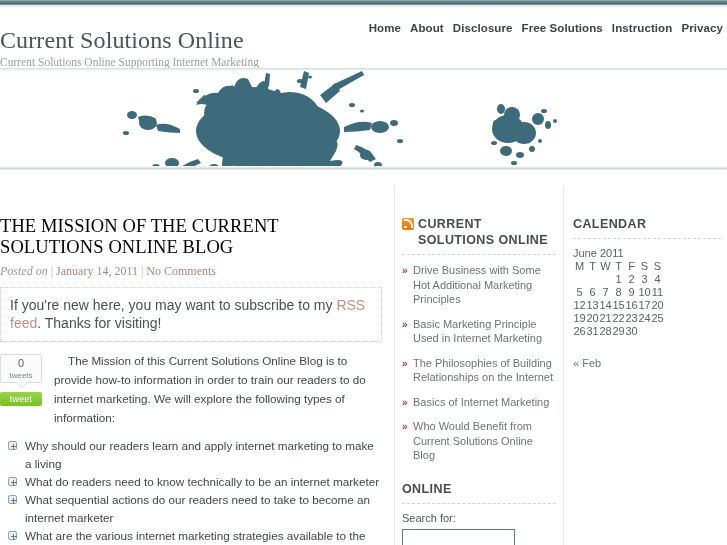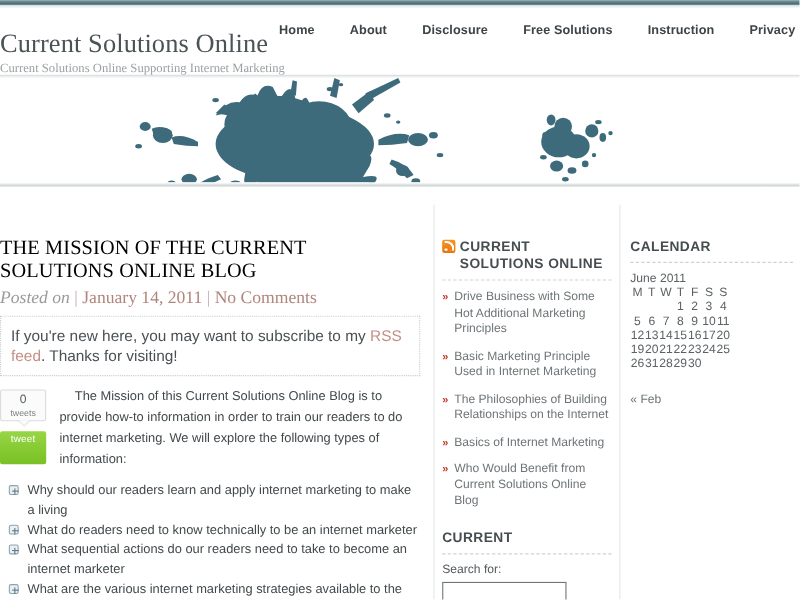--- a/index.html
+++ b/index.html
@@ -32,21 +32,21 @@
     font-size: 24px; font-weight: normal; color: #4b5356;
     letter-spacing: 0.1px; line-height: 26px; white-space: nowrap;
   }
   .site-tagline {
     font-family: "Liberation Serif", serif;
     font-size: 11.5px; color: #9aa2a4; line-height: 15px;
     margin-top: 2px; white-space: nowrap;
   }
   .nav {
     position: absolute; right: 4px; top: 15px;
-    display: flex; gap: 32px; align-items: center;
+    display: flex; gap: 9px; align-items: center;
   }
   .nav a {
     font-family: "Liberation Sans", sans-serif;
     font-size: 11.5px; font-weight: bold; color: #3d4447;
     text-decoration: none; letter-spacing: 0.1px; white-space: nowrap;
   }
 
   
   .banner-top-rule {
     position: absolute; top: 68px; left: 0; width: 727px; height: 3px;
@@ -77,21 +77,21 @@
 
   
   .post-title {
     font-family: "Liberation Serif", serif;
     font-size: 18.5px; font-weight: normal; color: #000000;
     line-height: 21px; letter-spacing: 0.1px;
     margin: 30px 10px 0 0;
   }
   .post-meta {
     font-family: "Liberation Serif", serif;
-    font-size: 16px; color: #b08a83; margin-top: 6px; line-height: 14px;
+    font-size: 12px; color: #b08a83; margin-top: 6px; line-height: 14px;
   }
   .post-meta .posted-on { font-style: italic; color: #9a9a9a; }
   .post-meta .sep { color: #c5b0ab; }
   .post-meta a { color: #b0857c; text-decoration: none; }
 
   .subscribe-box {
     margin: 9px 10px 0 0;
     border: 1px dotted #c9cccd;
     padding: 8px 9px 9px 9px;
   }
@@ -116,21 +116,21 @@
     content: ""; position: absolute; left: 16px; bottom: -5px;
     width: 0; height: 0; border-left: 5px solid transparent;
     border-right: 5px solid transparent; border-top: 5px solid #fbfbfb;
   }
   .tweet-bubble:before {
     content: ""; position: absolute; left: 15px; bottom: -6px;
     width: 0; height: 0; border-left: 6px solid transparent;
     border-right: 6px solid transparent; border-top: 6px solid #d9dcdd;
   }
   .tweet-btn {
-    margin-top: 9px; width: 42px; height: 30px;
+    margin-top: 9px; width: 42px; height: 14px;
     background: linear-gradient(to bottom,#97d545 0%,#79c124 100%);
     border-radius: 2px; color: #ffffff; font-size: 9px;
     text-align: center; line-height: 14px; letter-spacing: .2px;
   }
   .post-text {
     margin-left: 54px; margin-right: 12px;
     font-size: 11.7px; color: #41484b; line-height: 19px;
     text-indent: 14px;
   }
 
@@ -365,21 +365,21 @@
         </li>
         <li>
           <span class="chev">»</span>
           <span>Who Would Benefit from Current Solutions Online Blog</span>
         </li>
       </ul>
     </section>
 
     <section class="widget" style="margin-top:18px;">
       <div class="widget-title">
-        <span>CURRENT</span>
+        <span>ONLINE</span>
       </div>
       <div class="dotted-sep"></div>
       <div class="search-label">Search for:</div>
       <input class="search-input" type="text" placeholder="" style="">
       
     </section>
 
   </aside>
 
   <aside class="col-right">

